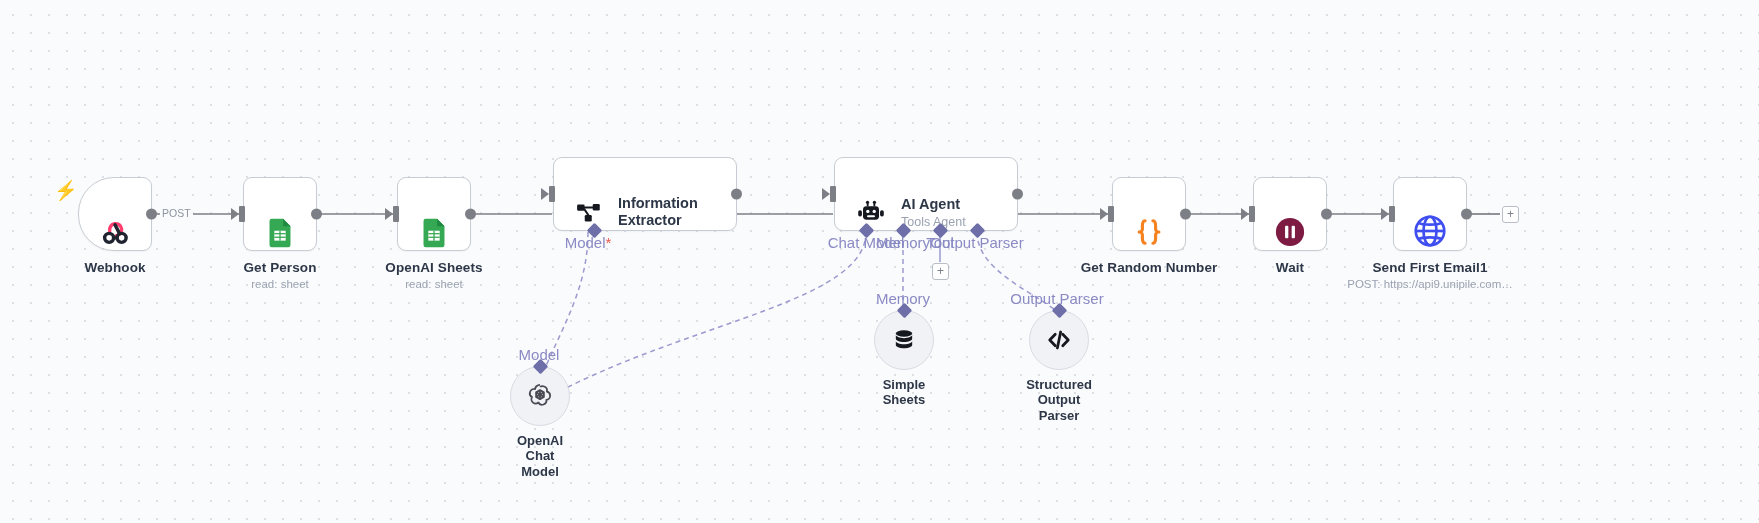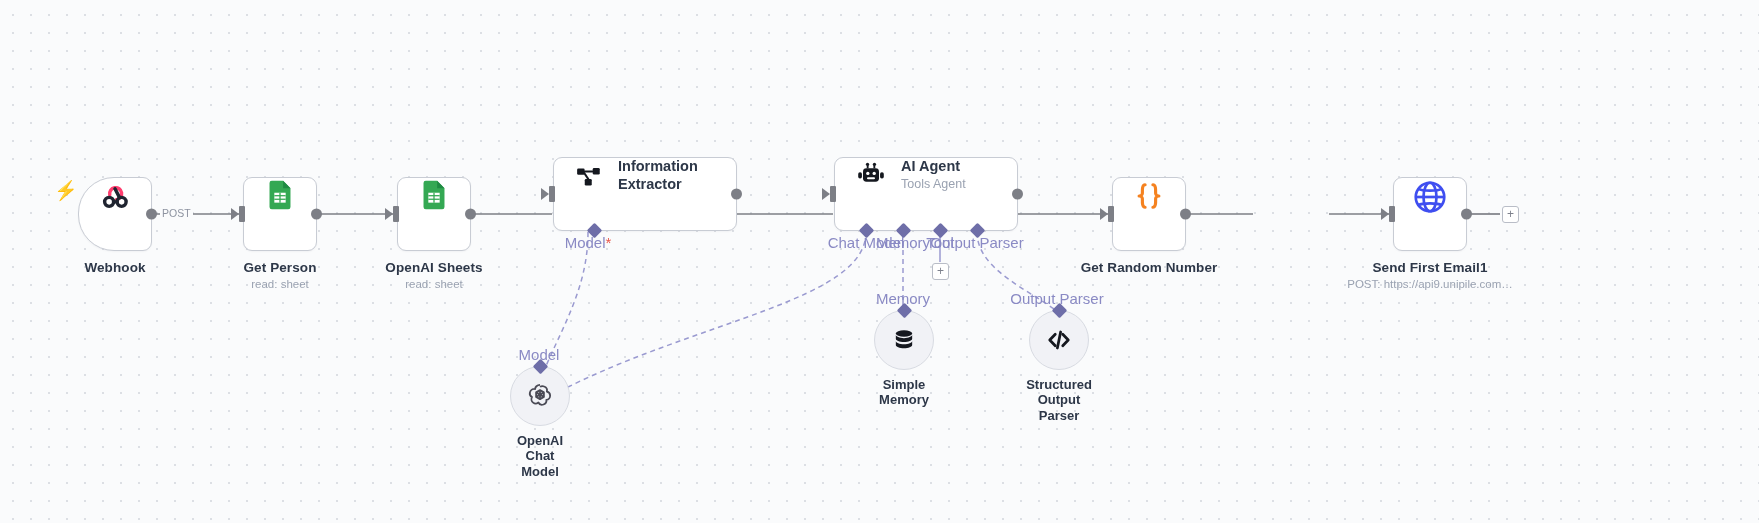--- a/index.html
+++ b/index.html
@@ -36,21 +36,21 @@
   }
 
   
   .node {
     position: absolute;
     box-sizing: border-box;
     background: #ffffff;
     border: 1px solid #c8ccd4;
     border-radius: 9px;
     display: flex;
-    align-items: flex-start;
+    align-items: flex-end;
     justify-content: center;
     box-shadow: 0 1px 2px rgba(16,24,40,0.04);
   }
   .node.square { width: 74px; height: 74px; }
   .node.wide   { width: 180px; height: 74px; justify-content: flex-start; }
   .node.trigger {
     border-top-left-radius: 36px;
     border-bottom-left-radius: 36px;
   }
 
@@ -383,20 +383,33 @@
                    C6.4 12 7.6 12.7 7.6 13.9 C7.6 15.4 7.2 19.5 9.4 19.5"></path>
           <path d="M14.6 4.5 C16.8 4.5 16.4 8.6 16.4 10.1 C16.4 11.3 17.6 12 18.6 12
                    C17.6 12 16.4 12.7 16.4 13.9 C16.4 15.4 16.8 19.5 14.6 19.5"></path>
         </g>
       </svg>
     </span>
     <span class="port-out"></span>
     <span class="node-title">Get Random Number</span>
   </div>
 
+  <div class="node square" style="left:1253px; top:177px;">
+    <span class="arrow-in"></span>
+    <span class="port-in"></span>
+    <span>
+      <svg class="icon" width="36" height="36" viewBox="0 0 24 24">
+        <circle cx="12" cy="12" r="9.4" fill="#7d1b42"></circle>
+        <rect x="8.7" y="7.8" width="2.2" height="8.4" rx="0.7" fill="#ffffff"></rect>
+        <rect x="13.1" y="7.8" width="2.2" height="8.4" rx="0.7" fill="#ffffff"></rect>
+      </svg>
+    </span>
+    <span class="port-out"></span>
+    <span class="node-title">Wait</span>
+  </div>
 
   <div class="node square" style="left:1393px; top:177px;">
     <span class="arrow-in"></span>
     <span class="port-in"></span>
     <span>
       <svg class="icon" width="38" height="38" viewBox="0 0 24 24">
         <g fill="none" stroke="#3f4ef0" stroke-width="1.7">
           <circle cx="12" cy="12" r="9"></circle>
           <ellipse cx="12" cy="12" rx="4.1" ry="9"></ellipse>
           <line x1="3" y1="12" x2="21" y2="12"></line>
@@ -439,21 +452,21 @@
       <svg class="icon" width="28" height="28" viewBox="0 0 24 24">
         <g fill="#15181f">
           <ellipse cx="12" cy="6.4" rx="7" ry="2.8"></ellipse>
           <path d="M5 7.6 v3.4 c0 1.55 3.13 2.8 7 2.8 s7 -1.25 7 -2.8 V7.6
                    c0 1.55 -3.13 2.8 -7 2.8 s-7 -1.25 -7 -2.8 z"></path>
           <path d="M5 12.8 v3.4 c0 1.55 3.13 2.8 7 2.8 s7 -1.25 7 -2.8 v-3.4
                    c0 1.55 -3.13 2.8 -7 2.8 s-7 -1.25 -7 -2.8 z"></path>
         </g>
       </svg>
     </span>
-    <span class="subnode-title">Simple Memory</span>
+    <span class="subnode-title">Simple Sheets</span>
   </div>
 
   <div class="port-label" style="left:1057px; top:290px;">Output Parser</div>
   <div class="subnode" style="left:1029px; top:310px;">
     <span class="port-diamond top"></span>
     <span>
       <svg class="icon" width="30" height="30" viewBox="0 0 24 24">
         <g fill="none" stroke="#15181f" stroke-width="2.2" stroke-linecap="round" stroke-linejoin="round">
           <path d="M9 7.4 L4.6 12 L9 16.6"></path>
           <path d="M15 7.4 L19.4 12 L15 16.6"></path>

